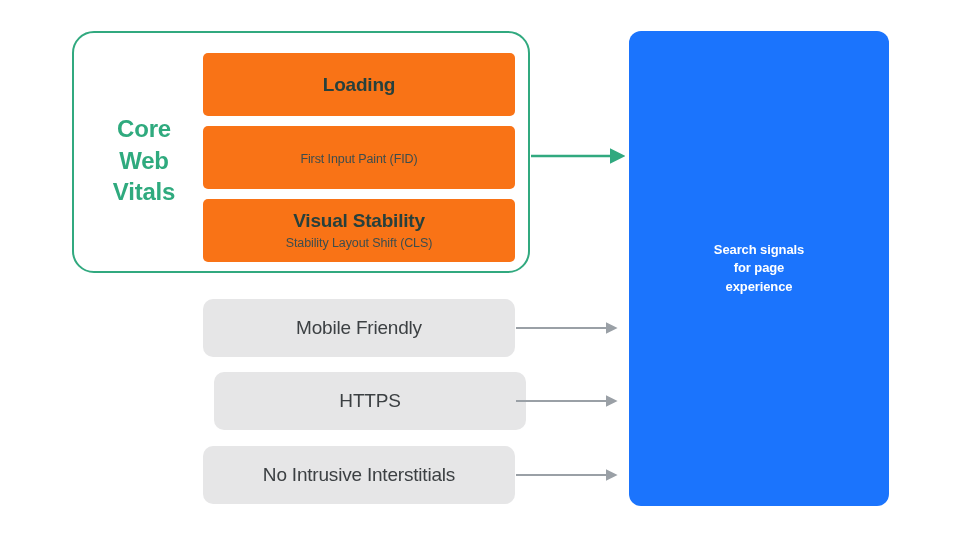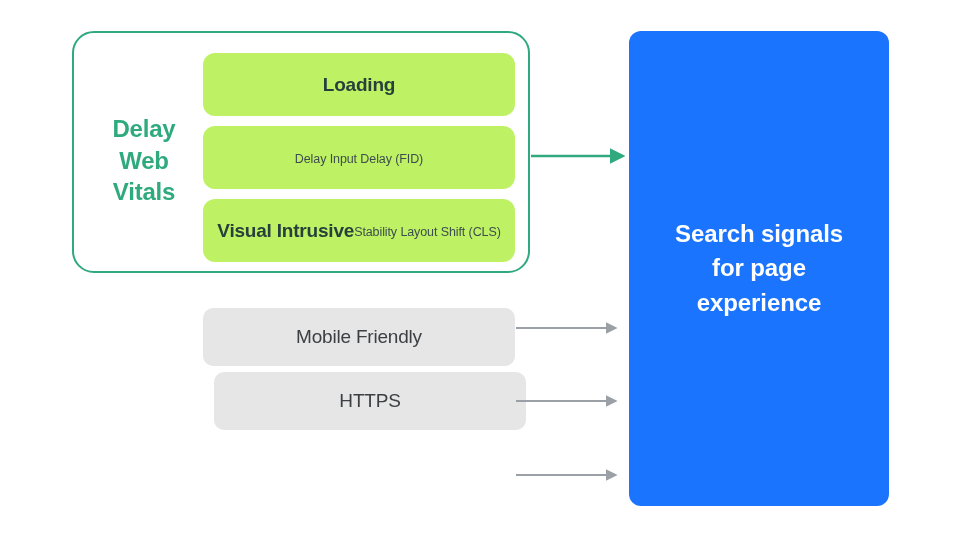--- a/index.html
+++ b/index.html
@@ -44,24 +44,24 @@
     line-height: 1.32;
     letter-spacing: -0.2px;
   }
 
   
   .vital-card {
     position: absolute;
     left: 203px;
     width: 312px;
     height: 63px;
-    background: #bef264;
-    border-radius: 12px;
+    background: #f97316;
+    border-radius: 5px;
     display: flex;
-    flex-direction: row;
+    flex-direction: column;
     align-items: center;
     justify-content: center;
   }
   .vital-card.v0 { top: 53px; }
   .vital-card.v1 { top: 126px; }
   .vital-card.v2 { top: 199px; }
 
   .vital-title {
     color: #27403c;
     font-size: 19px;
@@ -83,21 +83,21 @@
     position: absolute;
     left: 203px;
     width: 312px;
     height: 58px;
     background: #e6e6e7;
     border-radius: 10px;
     display: flex;
     align-items: center;
     justify-content: center;
   }
-  .signal-box.s0 { top: 308px; }
+  .signal-box.s0 { top: 299px; }
   .signal-box.s1 { top: 372px; margin-left: 11px; }
   .signal-box.s2 { top: 446px; }
 
   .signal-label {
     color: #3c4043;
     font-size: 19px;
     font-weight: normal;
     letter-spacing: -0.2px;
   }
 
@@ -109,21 +109,21 @@
     width: 260px;
     height: 475px;
     background: #1b74fd;
     border-radius: 12px;
     display: flex;
     align-items: center;
     justify-content: center;
   }
   .search-box-label {
     color: #ffffff;
-    font-size: 24px;
+    font-size: 13px;
     font-weight: bold;
     text-align: center;
     line-height: 1.42;
     letter-spacing: -0.1px;
     white-space: pre-line;
   }
 
   
   .arrow-svg {
     position: absolute;
@@ -134,45 +134,48 @@
     pointer-events: none;
   }
 </style>
 </head>
 <body>
 
 <div id="stage">
 
   <div class="cwv-container"></div>
 
-  <div class="cwv-label" style="white-space: pre-line;">Delay
+  <div class="cwv-label" style="white-space: pre-line;">Core
 Web
 Vitals</div>
 
   <div class="vital-card v0">
     <div class="vital-title">Loading</div>
   </div>
 
   <div class="vital-card v1">
-    <div class="vital-sub">Delay Input Delay (FID)</div>
+    <div class="vital-sub">First Input Paint (FID)</div>
   </div>
 
   <div class="vital-card v2">
-    <div class="vital-title">Visual Intrusive</div>
+    <div class="vital-title">Visual Stability</div>
     <div class="vital-sub">Stability Layout Shift (CLS)</div>
   </div>
 
   <div class="signal-box s0">
     <div class="signal-label">Mobile Friendly</div>
   </div>
 
   <div class="signal-box s1">
     <div class="signal-label">HTTPS</div>
   </div>
 
+  <div class="signal-box s2">
+    <div class="signal-label">No Intrusive Interstitials</div>
+  </div>
 
   <div class="search-box">
     <div class="search-box-label" style="white-space: pre-line;">Search signals
 for page
 experience</div>
   </div>
 
   <svg class="arrow-svg" viewBox="0 0 960 540">
     <defs>
       <marker id="head-green" markerWidth="6" markerHeight="6" refX="1.2" refY="3" orient="auto" markerUnits="strokeWidth">

